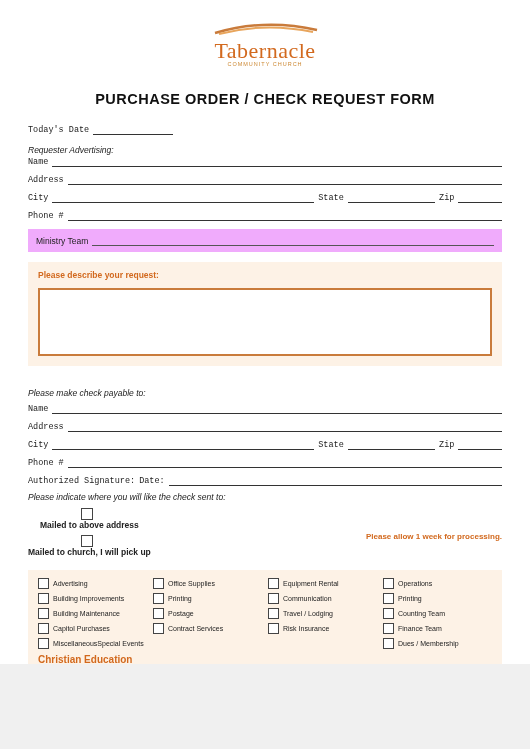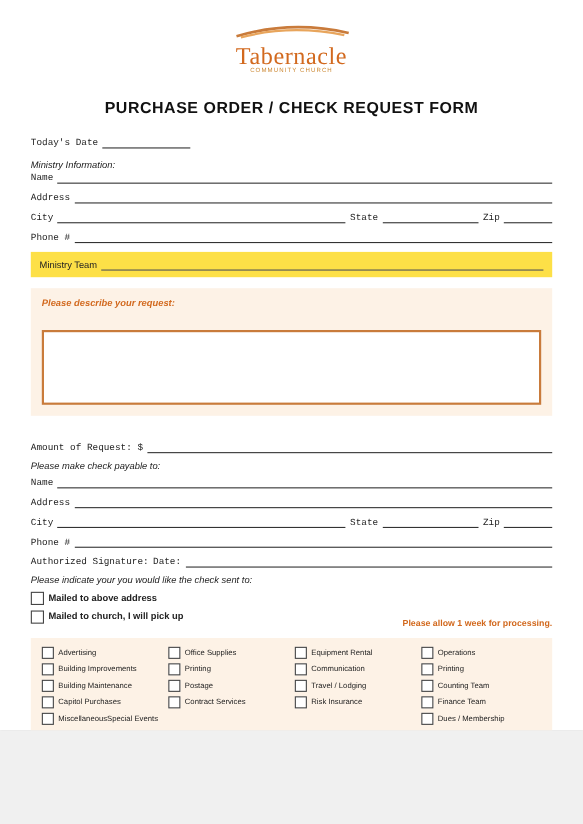--- a/index.html
+++ b/index.html
@@ -66,40 +66,39 @@
   .lbl.italic { font-style: italic; }
   .line {
     flex: 1;
     border-bottom: 1px solid #333;
     height: 10px;
   }
   .line.short { flex: 0 0 80px; }
   .spacer4 { height: 4px; }
 
   .band {
-    background: #fde047;
+    background: #f0abfc;
     padding: 6px 8px;
     margin-top: 8px;
     display: flex;
     align-items: flex-end;
     gap: 4px;
   }
   .band .line { border-bottom: 1px solid #555; }
 
   .describe-box {
     margin-top: 10px;
     background: #fdf2e6;
     padding: 8px 10px 10px 10px;
   }
   .describe-title {
     color: #d2691e;
     font-size: 8.5px;
     font-weight: bold;
-    margin-bottom: 20px;
-    font-style: italic;
+    margin-bottom: 8px;
   }
   .describe-field {
     border: 2px solid #c97b3b;
     background: #fff;
     height: 64px;
   }
 
   .section2 { margin-top: 22px; }
   .sig-row { margin-top: 4px; }
 
@@ -114,21 +113,23 @@
     display: inline-block;
     width: 10px;
     height: 10px;
     border: 1px solid #444;
     margin-right: 4px;
     vertical-align: middle;
     background: #fff;
   }
   .chk-row {
     display: flex;
+    align-items: center;
     margin-bottom: 5px;
+    flex-direction: column;
   }
   .chk-label {
     font-size: 8.5px;
     font-weight: bold;
   }
 
   .budget-box {
     background: #fdf2e6;
     padding: 8px 10px 4px 10px;
     margin-top: 8px;
@@ -173,21 +174,21 @@
   </div>
 
   <h1 class="title">PURCHASE ORDER / CHECK REQUEST FORM</h1>
 
   <div class="row">
     <span class="lbl">Today's Date</span>
     <span class="line short"></span>
   </div>
 
   <div class="spacer4"></div>
-  <div class="lbl italic">Ministry Information:</div>
+  <div class="lbl italic">Requester Advertising:</div>
 
   <div class="row">
       <span class="lbl">Name</span>
       <span class="line"></span>
     </div>
   <div class="row">
       <span class="lbl">Address</span>
       <span class="line"></span>
     </div>
   <div class="row">
@@ -207,24 +208,20 @@
     <span class="lbl">Ministry Team</span>
     <span class="line"></span>
   </div>
 
   <div class="describe-box">
     <div class="describe-title">Please describe your request:</div>
     <div class="describe-field"></div>
   </div>
 
   <div class="section2">
-    <div class="row">
-        <span class="lbl">Amount of Request: $</span>
-        <span class="line"></span>
-      </div>
     <div class="lbl italic" style="margin:2px 0 4px 0">Please make check payable to:</div>
     <div class="row">
         <span class="lbl">Name</span>
         <span class="line"></span>
       </div>
     <div class="row">
         <span class="lbl">Address</span>
         <span class="line"></span>
       </div>
     <div class="row">
@@ -239,21 +236,21 @@
         <span class="lbl">Phone #</span>
         <span class="line"></span>
       </div>
 
     <div class="row sig-row">
       <span class="lbl">Authorized Signature:</span>
       <span class="lbl">Date:</span>
       <span class="line"></span>
     </div>
 
-    <div class="lbl italic" style="margin-top:4px">Please indicate your you would like the check sent to:</div>
+    <div class="lbl italic" style="margin-top:4px">Please indicate where you will like the check sent to:</div>
 
     <div class="mail-options">
       <div>
         <div class="chk-row">
           <span class="chk"></span>
           <span class="chk-label">Mailed to above address</span>
         </div>
         <div class="chk-row">
           <span class="chk"></span>
           <span class="chk-label">Mailed to church, I will pick up</span>

